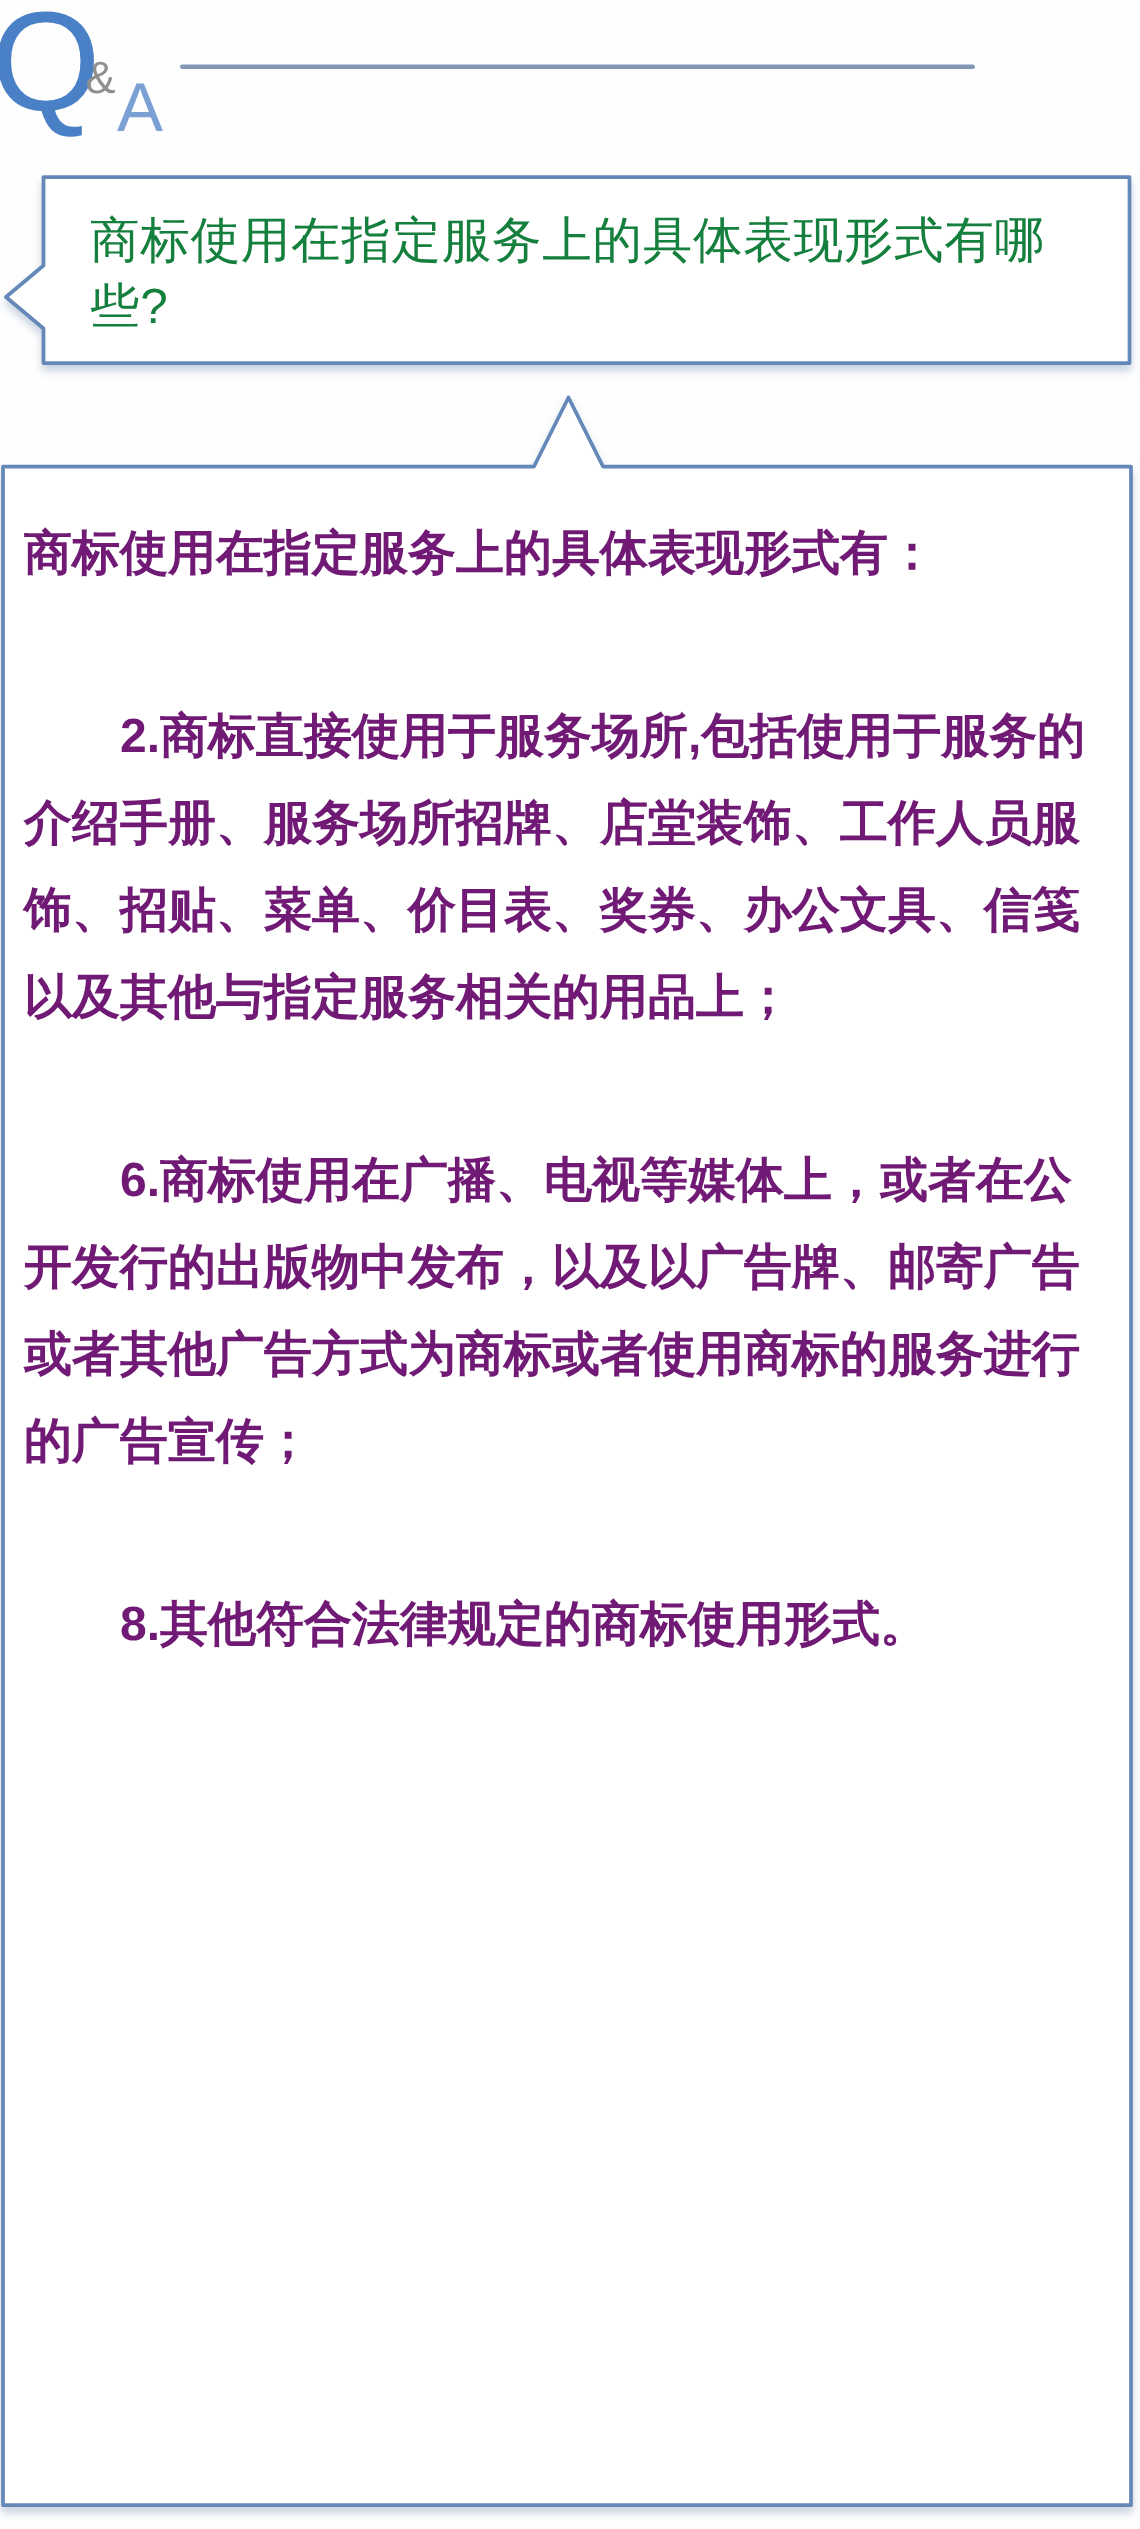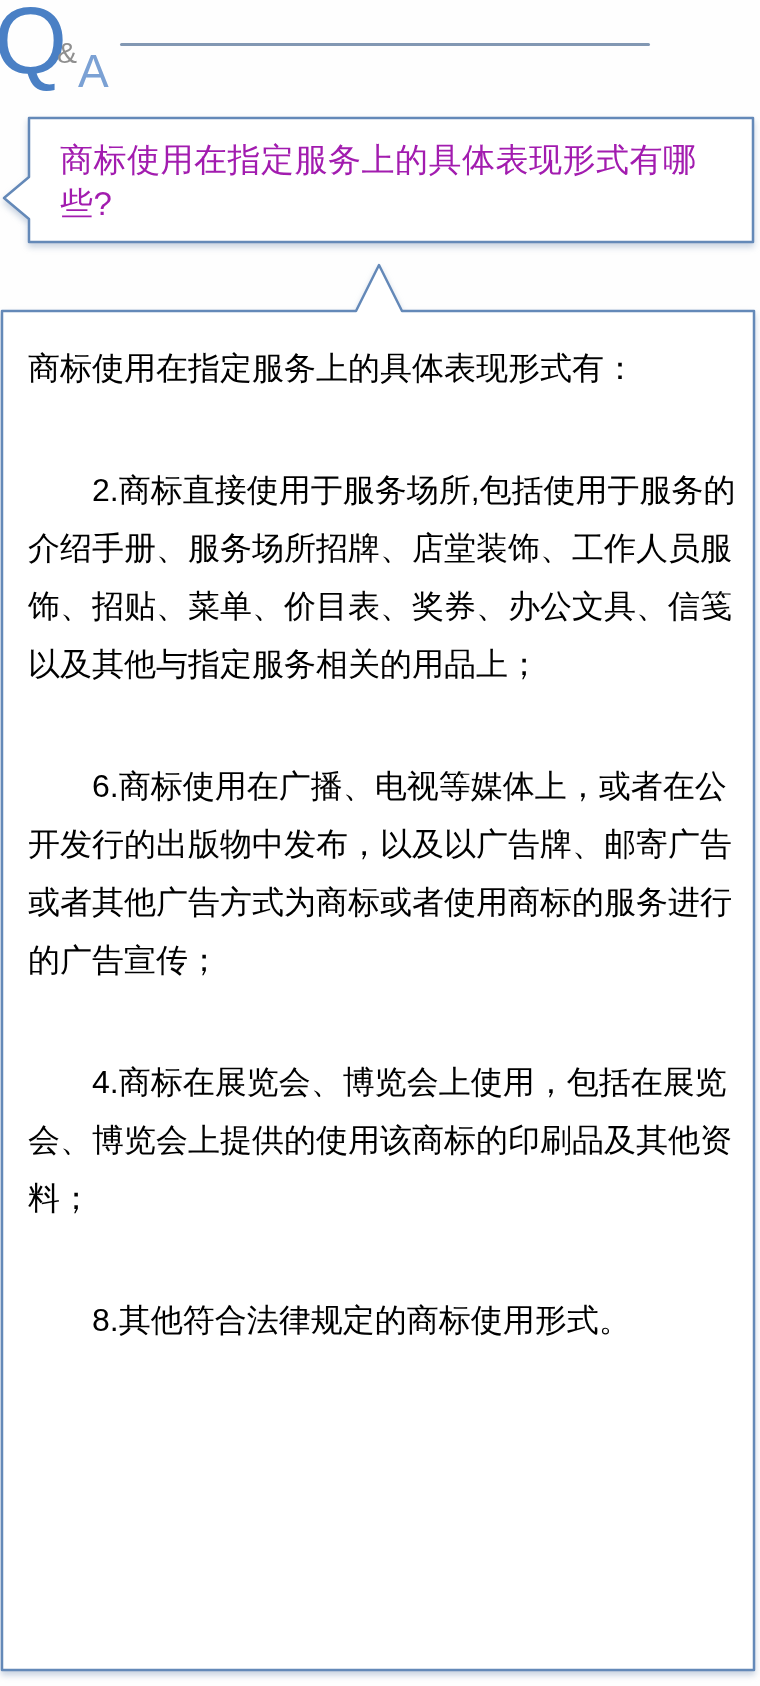--- a/index.html
+++ b/index.html
@@ -42,29 +42,29 @@
     fill:#ffffff;
     stroke:#6489b8;
     stroke-width:2.5;
     stroke-linejoin:round;
   }
   
   .question{
     position:absolute;left:60px;top:138px;
     width:680px;
     font-size:33px;line-height:44px;font-weight:300;
-    color:#a21caf;
+    color:#15803d;
     letter-spacing:0.5px;
   }
   
   .answer{
-    position:absolute;left:28px;top:310px;
+    position:absolute;left:16px;top:310px;
     width:718px;
-    font-size:32px;line-height:58px;font-weight:400;
-    color:#000000;
+    font-size:32px;line-height:58px;font-weight:700;
+    color:#701a75;
   }
   .answer p{
     margin:64px 0 0 0;
     white-space:pre-line;
     text-indent:64px;
   }
   .answer p.intro{
     margin-top:29px;
     text-indent:0;
   }
@@ -93,19 +93,16 @@
   <div class="answer">
     <p class="intro">商标使用在指定服务上的具体表现形式有：</p>
     <p>2.商标直接使用于服务场所,包括使用于服务的
 介绍手册、服务场所招牌、店堂装饰、工作人员服
 饰、招贴、菜单、价目表、奖券、办公文具、信笺
 以及其他与指定服务相关的用品上；</p>
     <p>6.商标使用在广播、电视等媒体上，或者在公
 开发行的出版物中发布，以及以广告牌、邮寄广告
 或者其他广告方式为商标或者使用商标的服务进行
 的广告宣传；</p>
-    <p>4.商标在展览会、博览会上使用，包括在展览
-会、博览会上提供的使用该商标的印刷品及其他资
-料；</p>
     <p>8.其他符合法律规定的商标使用形式。</p>
   </div>
 
 </div>
 
 </body></html>

